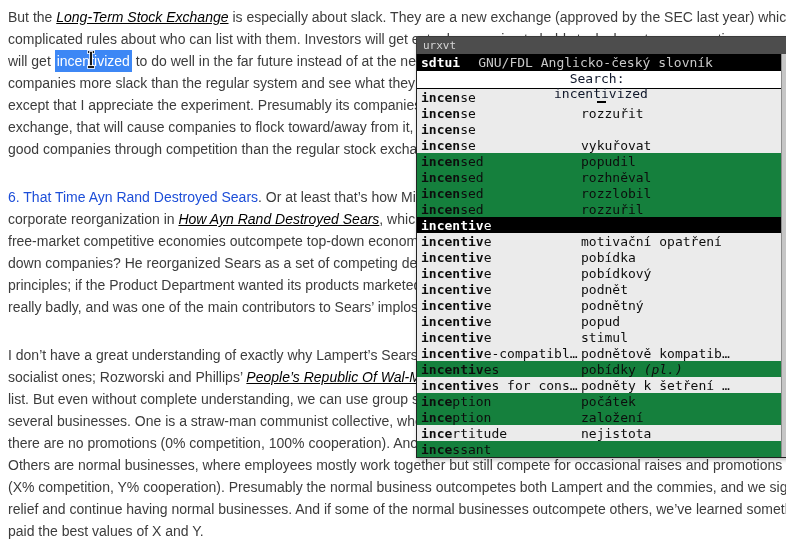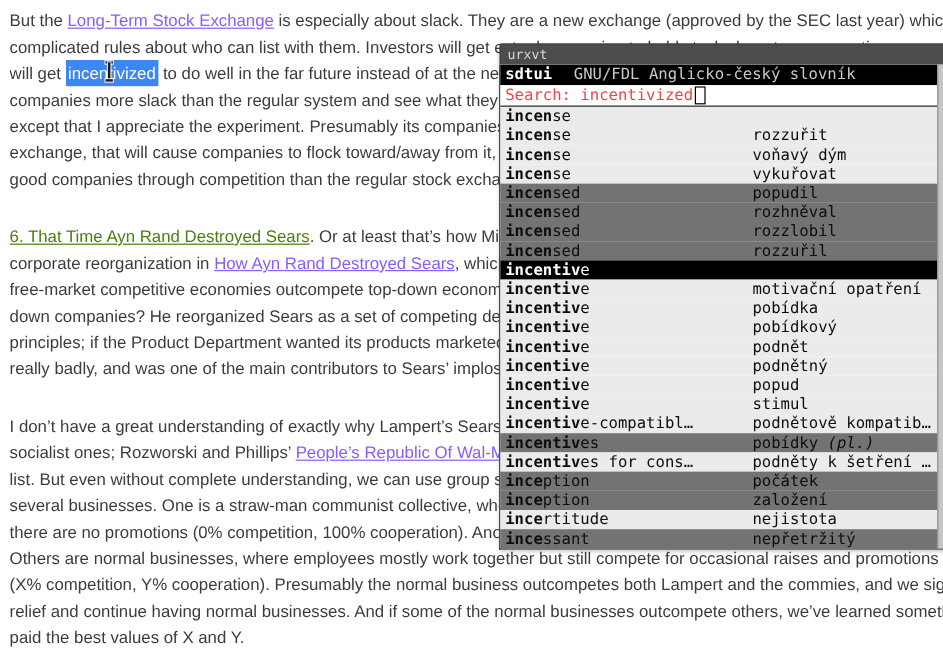--- a/index.html
+++ b/index.html
@@ -8,22 +8,22 @@
     font-family:"Liberation Sans","DejaVu Sans",sans-serif;
   }
 
   
   #article{
     position:absolute;left:8px;top:6px;width:778px;
     font-size:14px;line-height:22px;color:#3c3c3c;
   }
   .para{margin:0 0 26px 0;}
   .line{white-space:nowrap;height:22px;overflow:hidden;}
-  .seg-link{color:#8b5cf6;text-decoration:underline;cursor:pointer;}
-  .seg-u{color:#4d7c0f;text-decoration:underline;}
+  .seg-link{color:#000000;text-decoration:underline;cursor:pointer;font-style:italic;}
+  .seg-u{color:#1d4ed8;}
   .seg-hl{background:#3d87f5;color:#ffffff;padding:4px 2px 3px 2px;}
 
   
   #ibeam{position:absolute;left:86px;top:51px;width:10px;height:17px;z-index:40;}
   #ibeam .stem{position:absolute;left:4px;top:1px;width:2px;height:15px;background:#1a1a1a;box-shadow:0 0 0 1px rgba(255,255,255,.75);}
   #ibeam .cap{position:absolute;left:2px;width:6px;height:2px;background:#1a1a1a;box-shadow:0 0 0 1px rgba(255,255,255,.75);}
   #ibeam .cap.top{top:0;}
   #ibeam .cap.bot{bottom:0;}
 
   
@@ -43,30 +43,31 @@
   }
   #termmain{flex:1 1 auto;min-width:0;}
   #scrollbar{flex:0 0 5px;background:#c6c6c6;border-left:1px solid #8e8e8e;}
 
   #appheader{
     height:17px;background:#000000;color:#c9c9c9;font-size:13px;
     display:flex;align-items:center;padding-left:4px;white-space:nowrap;overflow:hidden;
   }
   #appheader .appname{color:#ffffff;font-weight:bold;margin-right:18px;}
   #searchrow{
-    height:17px;background:#ffffff;color:#ef4444;font-size:13px;
+    height:17px;background:#ffffff;color:#0f172a;font-size:13px;
     display:flex;align-items:center;padding-left:4px;border-bottom:1px solid #000000;
     white-space:pre;
+    flex-direction:column;
   }
   #cursorbox{display:inline-block;width:7px;height:13px;border:1px solid #000000;margin-left:1px;}
 
   #dictlist{font-size:13px;color:#0d0d0d;}
-  .drow{height:16px;display:flex;align-items:flex-end;padding-left:4px;white-space:nowrap;overflow:hidden;gap:46px;}
+  .drow{height:16px;display:flex;align-items:flex-end;padding-left:4px;white-space:nowrap;overflow:hidden;}
   .band-g{background:#ebebeb;}
-  .band-w{background:#737373;}
+  .band-w{background:#15803d;}
   .band-s{background:#000000;color:#ffffff;}
   .hw{flex:0 0 160px;overflow:hidden;}
   .hw b{font-weight:bold;}
   .tr{flex:1 1 auto;overflow:hidden;}
   .tr i{}
 </style>
 </head>
 <body>
 
 <div id="article">
@@ -124,21 +125,20 @@
       <div id="dictlist">
           <div class="drow band-g">
             <span class="hw"><b>incen</b>se</span>
           </div>
           <div class="drow band-g">
             <span class="hw"><b>incen</b>se</span>
             <span class="tr">rozzuřit</span>
           </div>
           <div class="drow band-g">
             <span class="hw"><b>incen</b>se</span>
-            <span class="tr">voňavý dým</span>
           </div>
           <div class="drow band-g">
             <span class="hw"><b>incen</b>se</span>
             <span class="tr">vykuřovat</span>
           </div>
           <div class="drow band-w">
             <span class="hw"><b>incen</b>sed</span>
             <span class="tr">popudil</span>
           </div>
           <div class="drow band-w">
@@ -203,19 +203,18 @@
           <div class="drow band-w">
             <span class="hw"><b>ince</b>ption</span>
             <span class="tr">založení</span>
           </div>
           <div class="drow band-g">
             <span class="hw"><b>ince</b>rtitude</span>
             <span class="tr">nejistota</span>
           </div>
           <div class="drow band-w">
             <span class="hw"><b>ince</b>ssant</span>
-            <span class="tr">nepřetržitý</span>
           </div>
         </div>
     </div>
     <div id="scrollbar"></div>
   </div>
 </div>
 
 </body></html>

